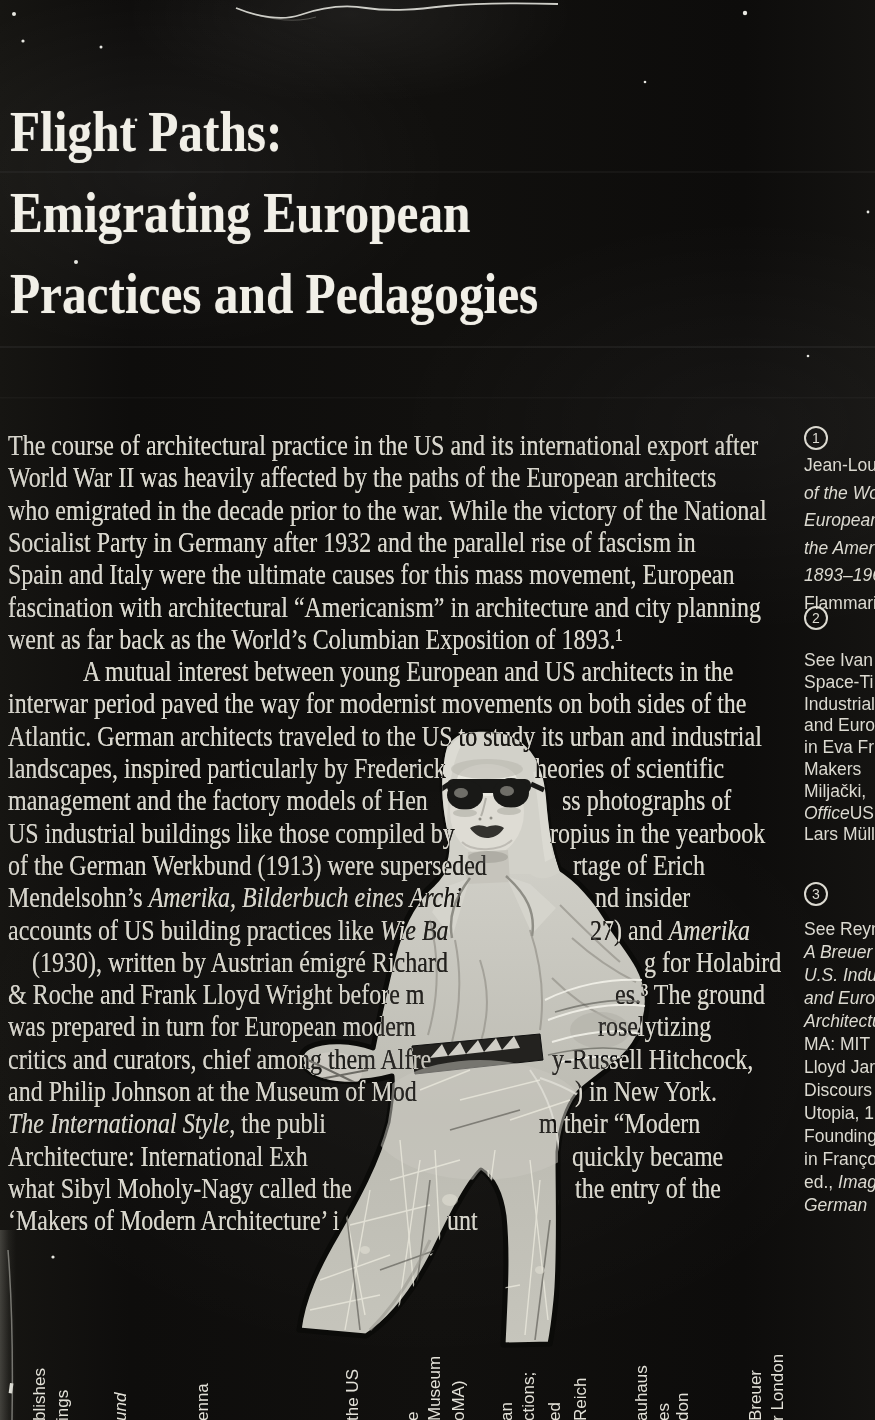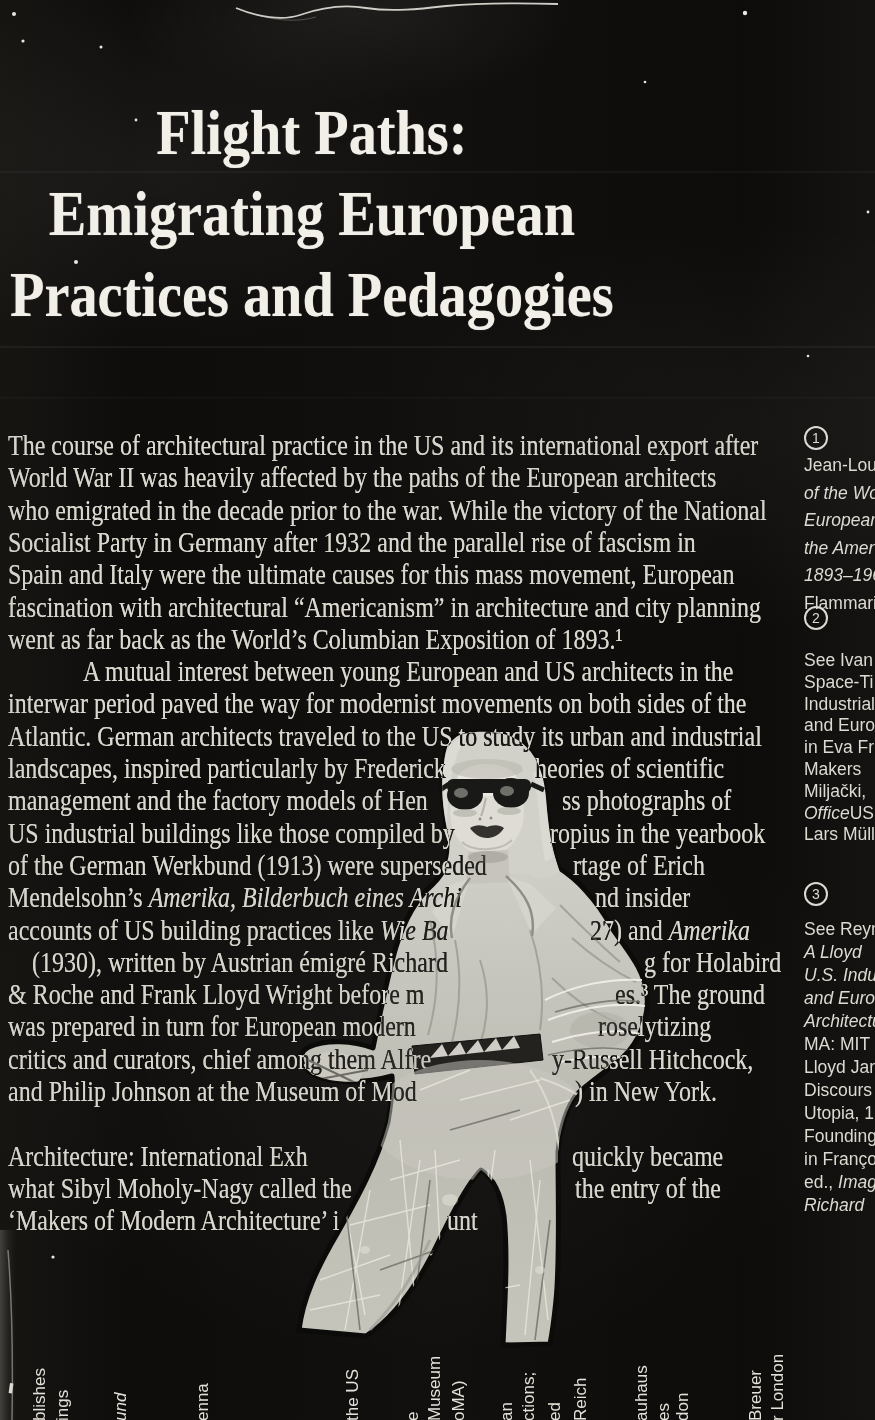--- a/index.html
+++ b/index.html
@@ -10,23 +10,22 @@
       radial-gradient(420px 260px at 18% 12%, rgba(255,255,255,0.05), transparent 70%),
       radial-gradient(500px 300px at 85% 30%, rgba(255,255,255,0.04), transparent 70%),
       radial-gradient(620px 420px at 48% 74%, rgba(255,255,255,0.035), transparent 75%),
       radial-gradient(300px 120px at 40% 1%, rgba(255,255,255,0.06), transparent 75%),
       linear-gradient(90deg,#161512 0%,#0e0d0c 15%,#11100e 50%,#0d0c0b 85%,#141311 100%);
   }
   .photo-svg{position:absolute;left:0;top:0;z-index:1;}
   .artifacts-svg{position:absolute;left:0;top:0;z-index:6;pointer-events:none;}
   .title{
     position:absolute;left:10px;top:92px;z-index:3;color:#f1efe7;
-    font-weight:700;font-size:64px;line-height:81px;
+    font-weight:700;font-size:56px;line-height:81px;
     text-shadow:0 0 1px rgba(255,255,255,0.45);
-    text-align:center;
   }
   .title .tl{display:block;transform:scaleX(0.88);transform-origin:0 0;white-space:nowrap;}
   #body-lines{position:absolute;left:0;top:0;width:875px;height:1420px;z-index:2;mix-blend-mode:difference;}
   .line{
     position:absolute;left:8px;height:33px;color:#eae7dc;font-size:30px;line-height:30px;
     white-space:nowrap;text-shadow:0 0 0.6px rgba(235,232,220,0.7);
   }
   .lwrap,.rwrap{display:inline-block;transform:scaleX(0.80);transform-origin:0 0;white-space:nowrap;}
   .rwrap{position:absolute;top:0;}
   .it{font-style:italic;}
@@ -189,20 +188,21 @@
       <div class="line" style="top: 785.3px;"><span class="lwrap"><span>management and the factory models of Hen</span></span><span class="rwrap" style="left: 554px;"><span>ss photographs of</span></span></div>
       <div class="line" style="top: 817.6px;"><span class="lwrap"><span>US industrial buildings like those compiled by</span></span><span class="rwrap" style="left: 542px;"><span>ropius in the yearbook</span></span></div>
       <div class="line" style="top: 849.9px;"><span class="lwrap"><span>of the German Werkbund (1913) were superseded</span></span><span class="rwrap" style="left: 565px;"><span>rtage of Erich</span></span></div>
       <div class="line" style="top: 882.2px;"><span class="lwrap"><span>Mendelsohn’s </span><span class="it">Amerika, Bilderbuch eines Archi</span></span><span class="rwrap" style="left: 587px;"><span>nd insider</span></span></div>
       <div class="line" style="top: 914.5px; text-align: center;"><span class="lwrap"><span>accounts of US building practices like </span><span class="it">Wie Ba</span></span><span class="rwrap" style="left: 582px;"><span>27) and </span><span class="it">Amerika</span></span></div>
       <div class="line" style="top: 946.8px; margin-left: 24px;"><span class="lwrap"><span>(1930), written by Austrian émigré Richard</span></span><span class="rwrap" style="left: 612px;"><span>g for Holabird</span></span></div>
       <div class="line" style="top: 979.1px; text-align: right;"><span class="lwrap"><span>&amp; Roche and Frank Lloyd Wright before m</span></span><span class="rwrap" style="left: 607px;"><span>es.³ The ground</span></span></div>
       <div class="line" style="top: 1011.4px;"><span class="lwrap"><span>was prepared in turn for European modern</span></span><span class="rwrap" style="left: 590px;"><span>roselytizing</span></span></div>
       <div class="line" style="top: 1043.7px;"><span class="lwrap"><span>critics and curators, chief among them Alfre</span></span><span class="rwrap" style="left: 544px;"><span>y-Russell Hitchcock,</span></span></div>
       <div class="line" style="top: 1076px;"><span class="lwrap"><span>and Philip Johnson at the Museum of Mod</span></span><span class="rwrap" style="left: 567px;"><span>) in New York.</span></span></div>
+      <div class="line" style="top: 1108.3px;"><span class="lwrap"><span class="it">The International Style</span><span>, the publi</span></span><span class="rwrap" style="left: 531px;"><span>m their “Modern</span></span></div>
       <div class="line" style="top: 1140.6px;"><span class="lwrap"><span>Architecture: International Exh</span></span><span class="rwrap" style="left: 564px;"><span>quickly became</span></span></div>
       <div class="line" style="top: 1172.9px;"><span class="lwrap"><span>what Sibyl Moholy-Nagy called the</span></span><span class="rwrap" style="left: 567px;"><span>the entry of the</span></span></div>
       <div class="line" style="top: 1205.2px;"><span class="lwrap"><span>‘Makers of Modern Architecture’ i</span></span><span class="rwrap" style="left: 439px;"><span>unt</span></span></div>
     </div>
 
   <div id="footnotes">
       <div class="note" style="top: 426px;">
         <div class="fn-circle">1</div>
         <div class="fn-lines" style="margin-top: 2px; line-height: 27.5px;">
           <div class="fn-line"><span>Jean-Lou</span></div>
@@ -224,32 +224,32 @@
           <div class="fn-line"><span>Makers</span></div>
           <div class="fn-line"><span>Miljački,</span></div>
           <div class="fn-line"><span class="it">Office</span><span>US</span></div>
           <div class="fn-line"><span>Lars Müll</span></div>
         </div>
       </div>
       <div class="note" style="top: 882px;">
         <div class="fn-circle">3</div>
         <div class="fn-lines" style="margin-top: 12px; line-height: 23px;">
           <div class="fn-line"><span>See Reyn</span></div>
-          <div class="fn-line"><span class="it">A Lloyd</span></div>
+          <div class="fn-line"><span class="it">A Breuer</span></div>
           <div class="fn-line"><span class="it">U.S. Indu</span></div>
           <div class="fn-line"><span class="it">and Euro</span></div>
           <div class="fn-line"><span class="it">Architectu</span></div>
           <div class="fn-line"><span>MA: MIT</span></div>
           <div class="fn-line"><span>Lloyd Jar</span></div>
           <div class="fn-line"><span>Discours</span></div>
           <div class="fn-line"><span>Utopia, 1</span></div>
           <div class="fn-line"><span>Founding</span></div>
           <div class="fn-line"><span>in Franço</span></div>
           <div class="fn-line"><span>ed., </span><span class="it">Imag</span></div>
-          <div class="fn-line"><span class="it">Richard</span></div>
+          <div class="fn-line"><span class="it">German</span></div>
         </div>
       </div>
     </div>
 
   <div id="timeline">
       <div class="vlabel" style="left: 30px;">blishes</div>
       <div class="vlabel" style="left: 53px;">ings</div>
       <div class="vlabel it" style="left: 111px;">und</div>
       <div class="vlabel" style="left: 193px;">enna</div>
       <div class="vlabel" style="left: 343px;">the US</div>

